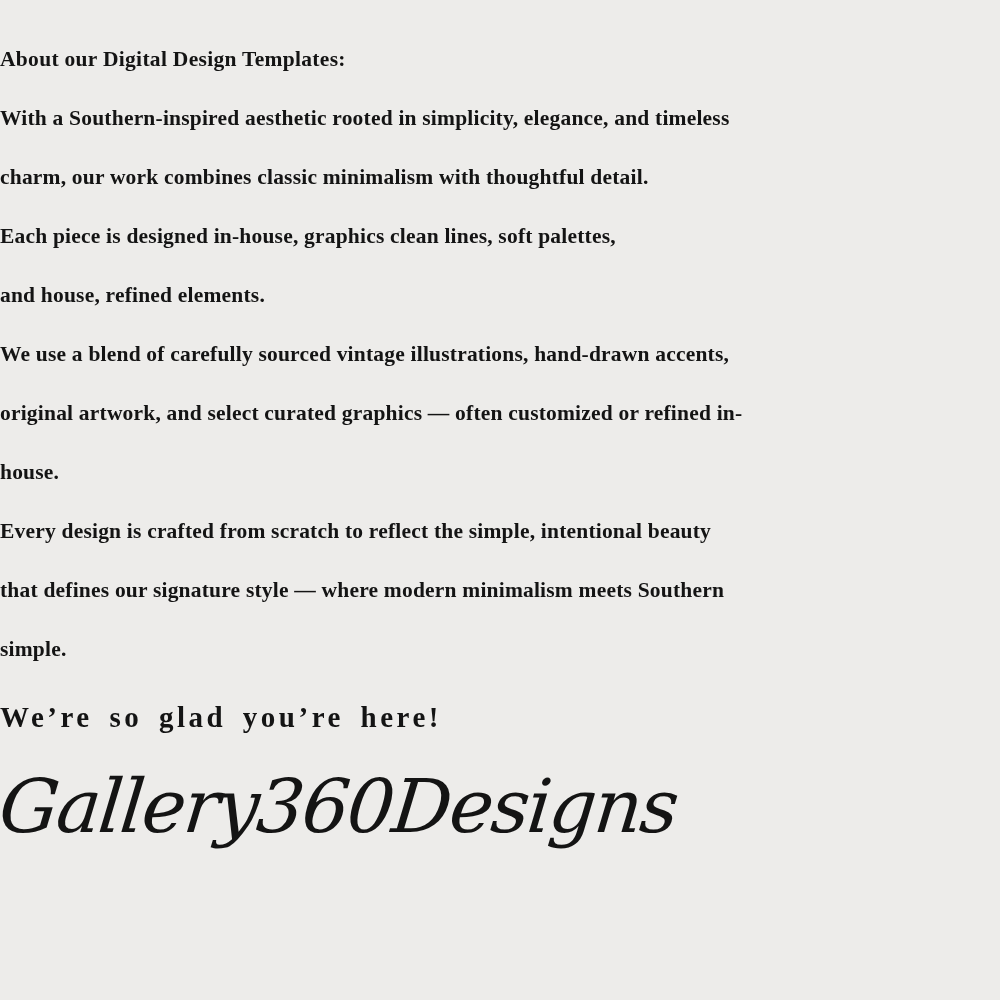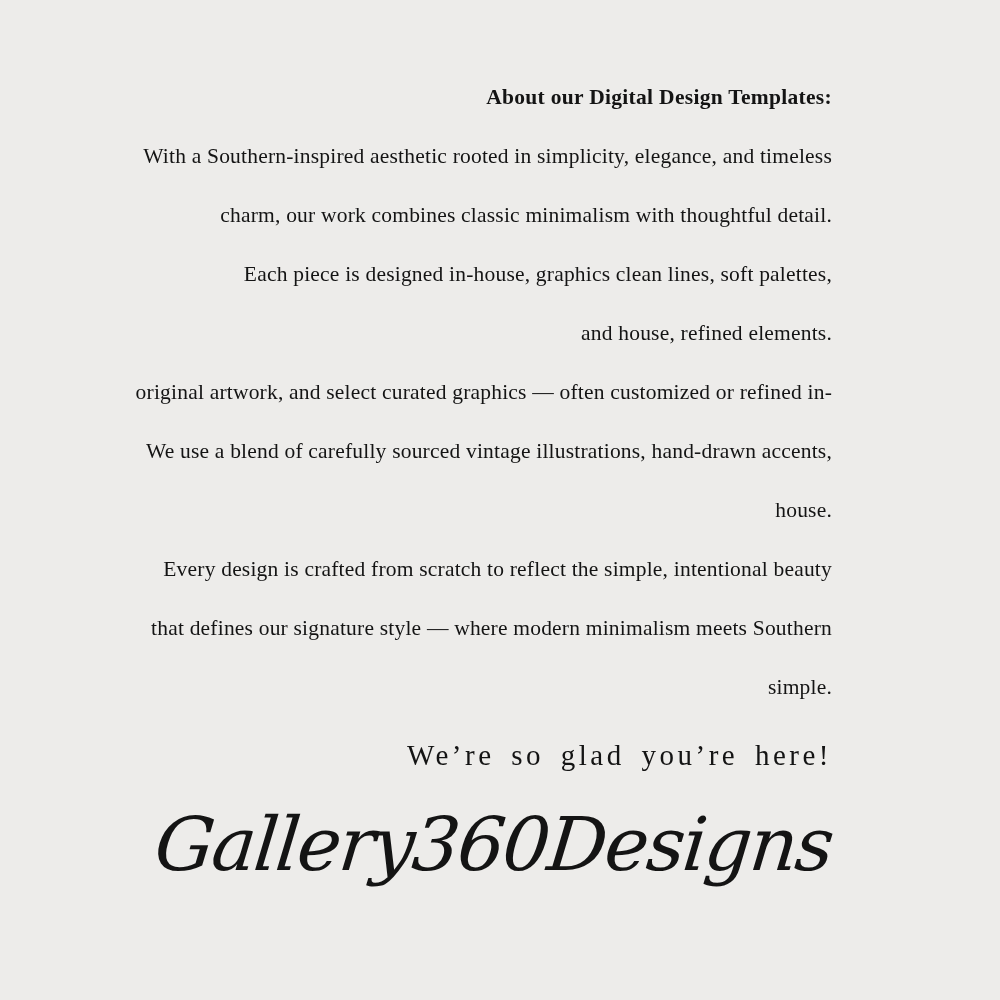--- a/index.html
+++ b/index.html
@@ -9,42 +9,42 @@
   body {
     width: 1000px;
     height: 1000px;
     overflow: hidden;
     font-family: "Liberation Serif", serif;
   }
   .page {
     width: 832px;
     height: 1000px;
     box-sizing: border-box;
-    padding-top: 68px;
-    text-align: right;
+    padding-top: 30px;
+    text-align: left;
   }
   .text-line {
     line-height: 59px;
     font-size: 21.5px;
-    font-weight: 400;
+    font-weight: 700;
     letter-spacing: 0.2px;
     white-space: nowrap;
   }
   .heading-line {
     line-height: 59px;
     font-size: 21.5px;
     font-weight: 700;
     letter-spacing: 0.3px;
     white-space: nowrap;
   }
   .welcome-line {
     margin-top: 6px;
     line-height: 64px;
     font-size: 29px;
-    font-weight: 400;
+    font-weight: 700;
     letter-spacing: 3.5px;
     word-spacing: 6px;
     white-space: nowrap;
   }
   .logo-script {
     line-height: 115px;
     font-family: "DejaVu Serif", serif;
     font-style: italic;
     font-weight: 400;
     font-size: 74px;
@@ -57,22 +57,22 @@
 <body style="background: rgb(237, 236, 234); color: rgb(20, 20, 20);">
 
 <div class="page">
 
   <div class="heading-line">About our Digital Design Templates:</div>
 
   <div class="text-line">With a Southern-inspired aesthetic rooted in simplicity, elegance, and timeless</div>
   <div class="text-line">charm, our work combines classic minimalism with thoughtful detail.</div>
   <div class="text-line">Each piece is designed in-house, graphics clean lines, soft palettes,</div>
   <div class="text-line">and house, refined elements.</div>
+  <div class="text-line">We use a blend of carefully sourced vintage illustrations, hand-drawn accents,</div>
   <div class="text-line">original artwork, and select curated graphics — often customized or refined in-</div>
-  <div class="text-line">We use a blend of carefully sourced vintage illustrations, hand-drawn accents,</div>
   <div class="text-line">house.</div>
   <div class="text-line">Every design is crafted from scratch to reflect the simple, intentional beauty</div>
   <div class="text-line">that defines our signature style — where modern minimalism meets Southern</div>
   <div class="text-line">simple.</div>
 
   <div class="welcome-line">We’re so glad you’re here!</div>
 
   <div class="logo-script">Gallery360Designs</div>
 
 </div>

